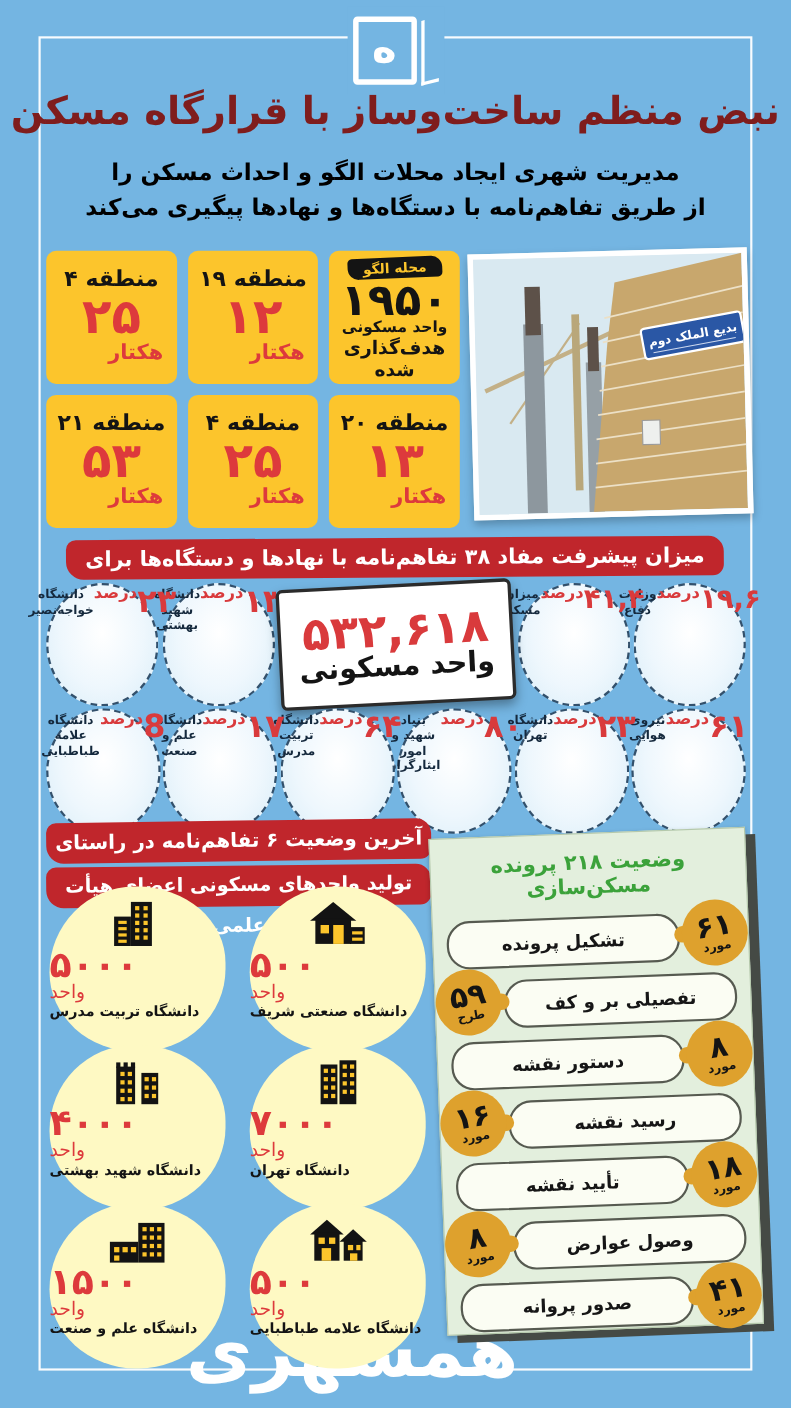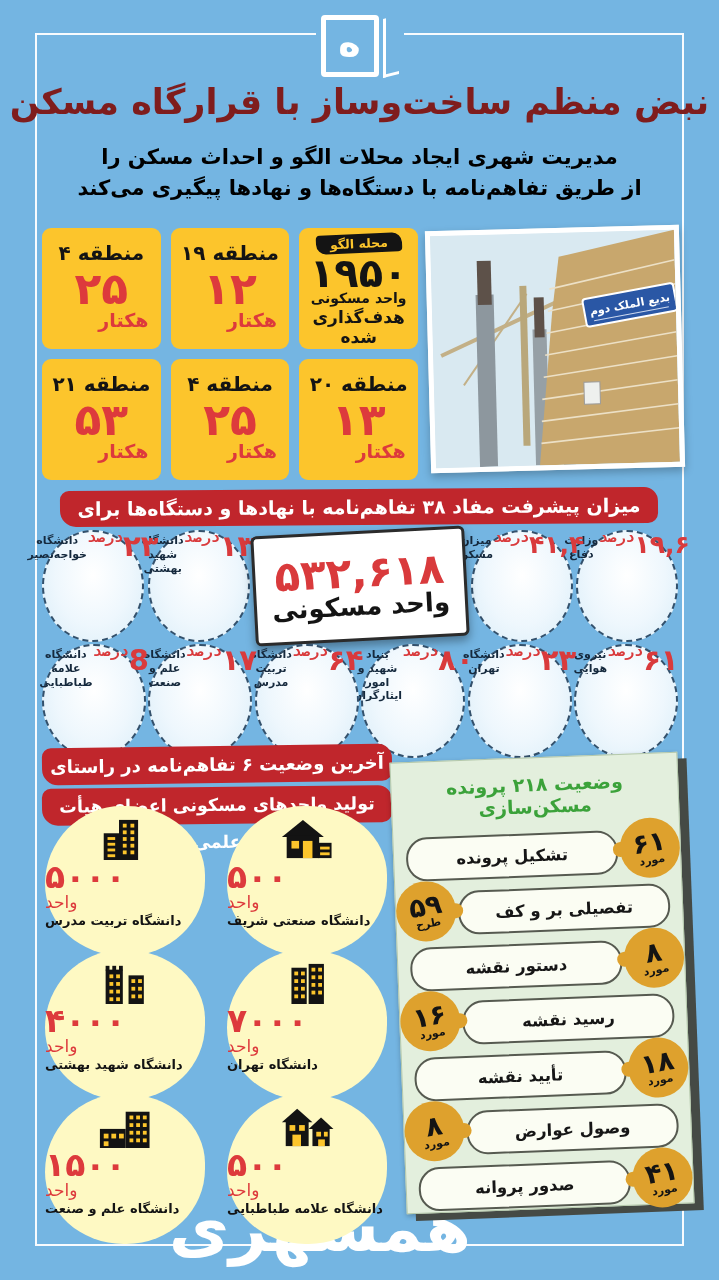--- a/index.html
+++ b/index.html
@@ -53,21 +53,21 @@
         justify-content:space-between;z-index:1;}
   .mou-row1{top:527px;height:118px;}
   .mou-row2{top:643px;height:116px;}
   .pcircle{width:98px;height:108px;border-radius:50%;border:2px dashed #33506b;
         background:radial-gradient(ellipse at 50% 40%,#ffffff 0%,#eef7fd 55%,#d9edf8 100%);
         display:flex;flex-direction:row;align-items:flex-start;justify-content:center;
         text-align:center;flex:none;}
   .mou-row2 .pcircle{width:100px;height:110px;}
   .pnum{font-size:29px;font-weight:bold;color:#d93a3c;line-height:1;}
   .pnum.small{font-size:25px;}
-  .pdarsad{font-size:15px;font-weight:bold;color:#d93a3c;margin-top:-1px;line-height:1.1;font-family:Liberation Mono, monospace;}
+  .pdarsad{font-size:15px;font-weight:bold;color:#d93a3c;margin-top:-1px;line-height:1.1;}
   .porg{font-size:11px;font-weight:bold;color:#15293d;margin-top:2px;width:86px;line-height:1.25;}
   .total-box{width:208px;height:104px;background:#fff;border:3px solid #2b2b2b;border-radius:6px;
         transform:rotate(-3deg);box-shadow:0 5px 10px rgba(0,0,0,.35);
         display:flex;flex-direction:column;align-items:center;justify-content:center;flex:none;}
   .total-num{font-size:42px;font-weight:bold;color:#d93a3c;line-height:1.05;}
   .total-unit{font-size:26px;font-weight:bold;color:#141414;line-height:1.05;margin-top:-2px;}
   
   .faculty{position:absolute;top:806px;left:38px;width:356px;display:grid;
         grid-template-columns:1fr 1fr;grid-auto-rows:144px;column-gap:8px;z-index:2;}
   .ycircle{width:160px;height:150px;margin:auto;background:#fef9c3;text-align:left;

